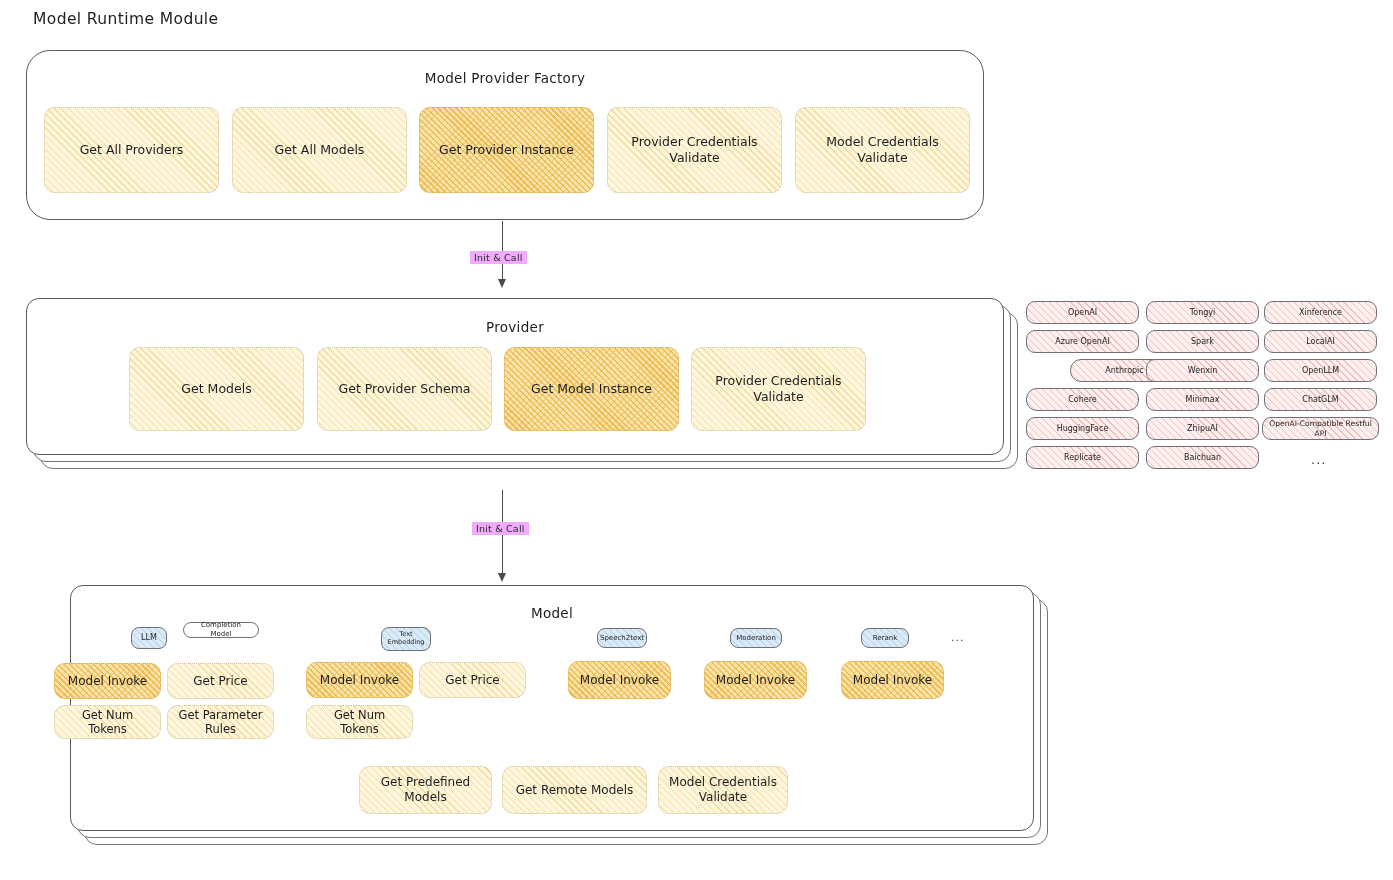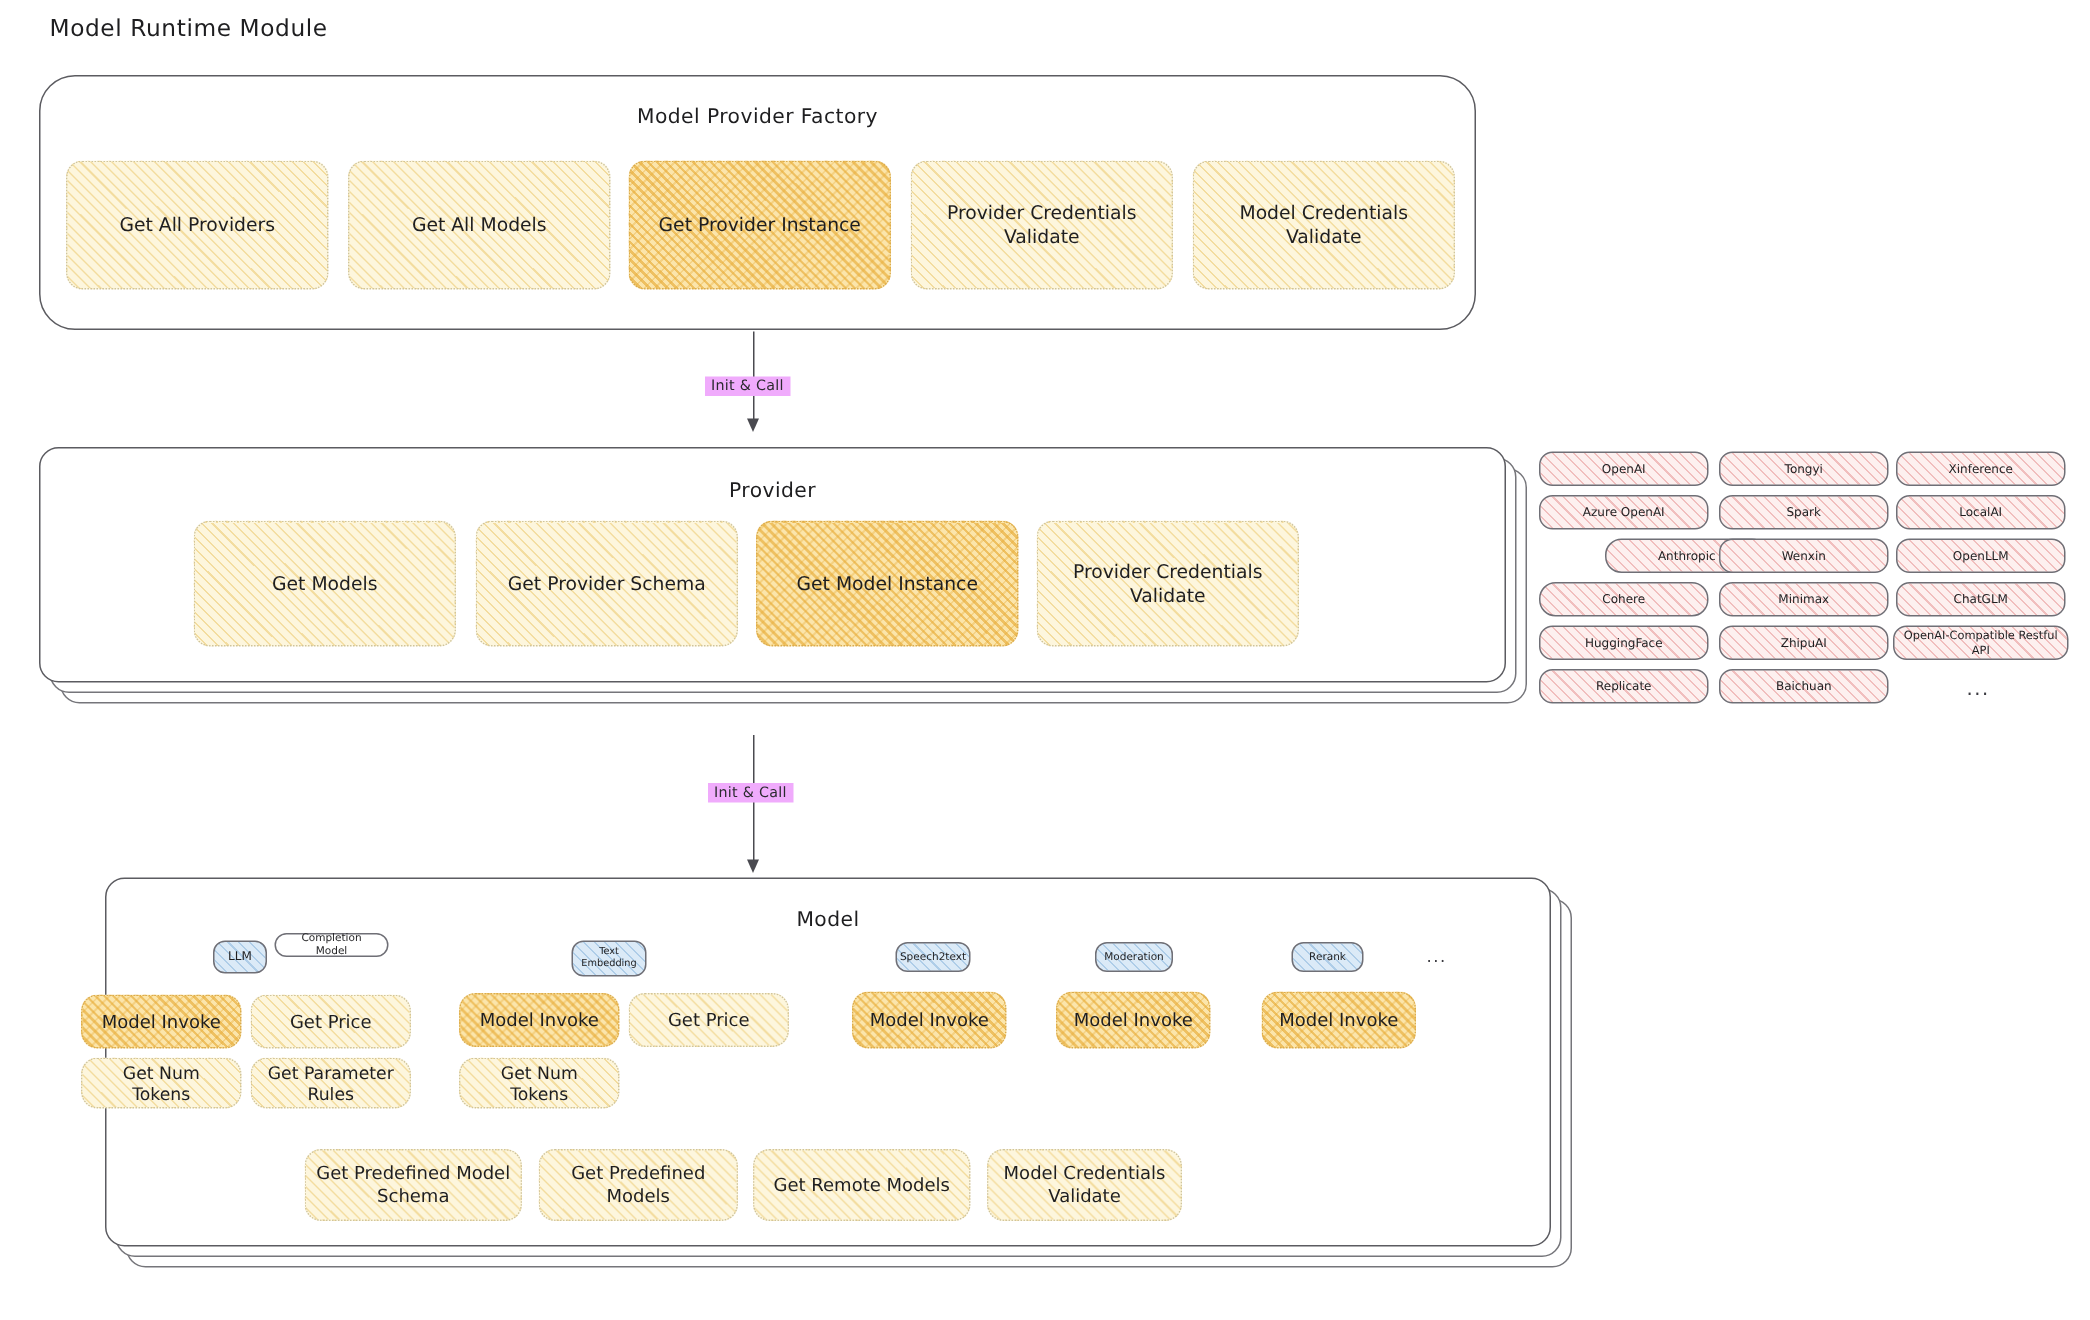--- a/index.html
+++ b/index.html
@@ -260,21 +260,21 @@
   <div class="abs conn-label" style="left:472px;top:522px;">Init &amp; Call</div>
 
   <div class="abs deck" style="left:26px;top:585px;width:1000px;height:275px;margin-left:44px;">
     <div class="deck-layer" style="left:14px;top:14px;width:962px;height:244px;"></div>
     <div class="deck-layer" style="left:7px;top:7px;width:962px;height:244px;"></div>
     <div class="deck-layer" style="left:0px;top:0px;width:962px;height:244px;border-color:#5b5b60;">
       <div class="box-title" style="top:19px;">Model</div>
     </div>
   </div>
 
-  <div class="abs chip blue" style="left:142px;top:627px;width:36px;height:22px;font-size:8px;align-items:center;">
+  <div class="abs chip blue" style="left:131px;top:627px;width:36px;height:22px;font-size:8px;align-items:center;">
     <span>LLM</span>
   </div>
   <div class="abs chip plain" style="left:183px;top:622px;width:76px;height:16px;font-size:7px;">
     <span>Completion Model</span>
   </div>
   <div class="abs chip plain" style="left:183px;top:664px;width:76px;height:16px;font-size:7px;">
     <span>Chat Model</span>
   </div>
 
   <div class="abs chip strong" style="left:54px;top:663px;width:107px;height:36px;font-size:12px;">
@@ -319,23 +319,20 @@
 
   <div class="abs chip blue" style="left:861px;top:628px;width:48px;height:20px;font-size:7px;">
     <span>Rerank</span>
   </div>
   <div class="abs chip strong" style="left:841px;top:661px;width:103px;height:38px;font-size:12px;">
     <span>Model Invoke</span>
   </div>
 
   <div class="abs ellipsis" style="left:951px;top:631px;font-size:11px;">...</div>
 
-  <div class="abs chip light" style="left:203px;top:766px;width:145px;height:48px;font-size:12px;">
-    <span>Get Predefined Model Schema</span>
-  </div>
   <div class="abs chip light" style="left:359px;top:766px;width:133px;height:48px;font-size:12px;">
     <span>Get Predefined Models</span>
   </div>
   <div class="abs chip light" style="left:502px;top:766px;width:145px;height:48px;font-size:12px;">
     <span>Get Remote Models</span>
   </div>
   <div class="abs chip light" style="left:658px;top:766px;width:130px;height:48px;font-size:12px;">
     <span>Model Credentials Validate</span>
   </div>
 

